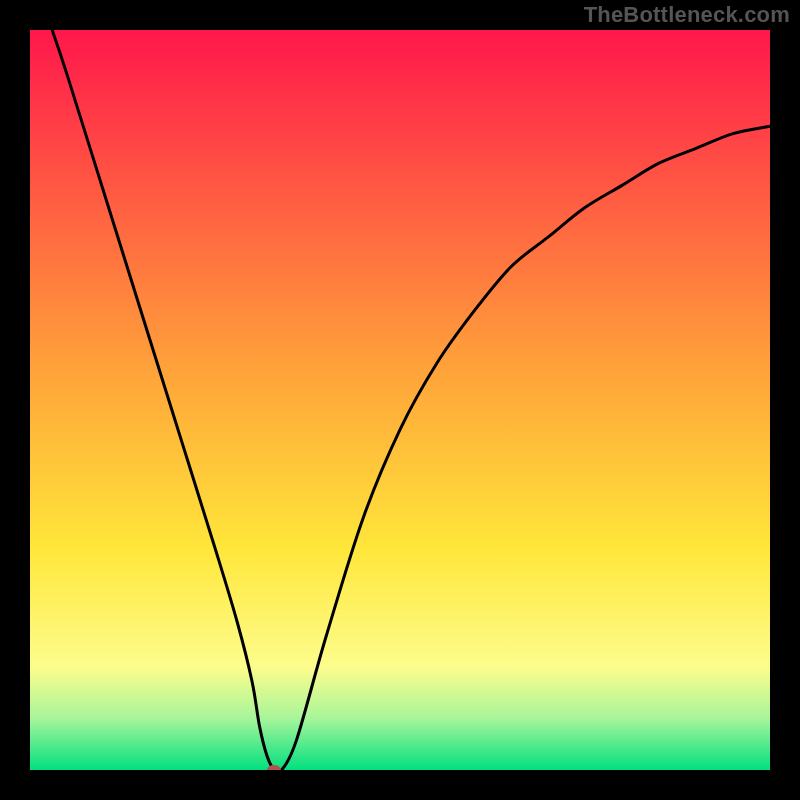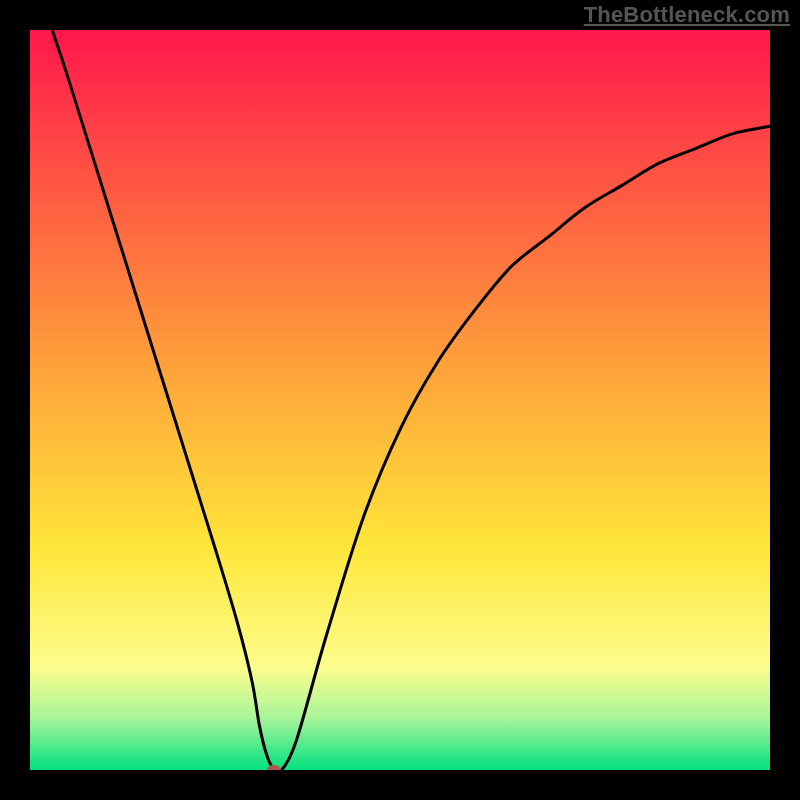--- a/index.html
+++ b/index.html
@@ -19,21 +19,20 @@
   }
   .watermark {
     position: absolute;
     top: 2px;
     right: 10px;
     color: #555;
     font-size: 22px;
     font-weight: 600;
     letter-spacing: 0.2px;
     user-select: none;
-    text-decoration: underline;
   }
   .plot-area {
     position: absolute;
     left: 30px;
     top: 30px;
     width: 740px;
     height: 740px;
     overflow: hidden;
   }
   .gradient {

